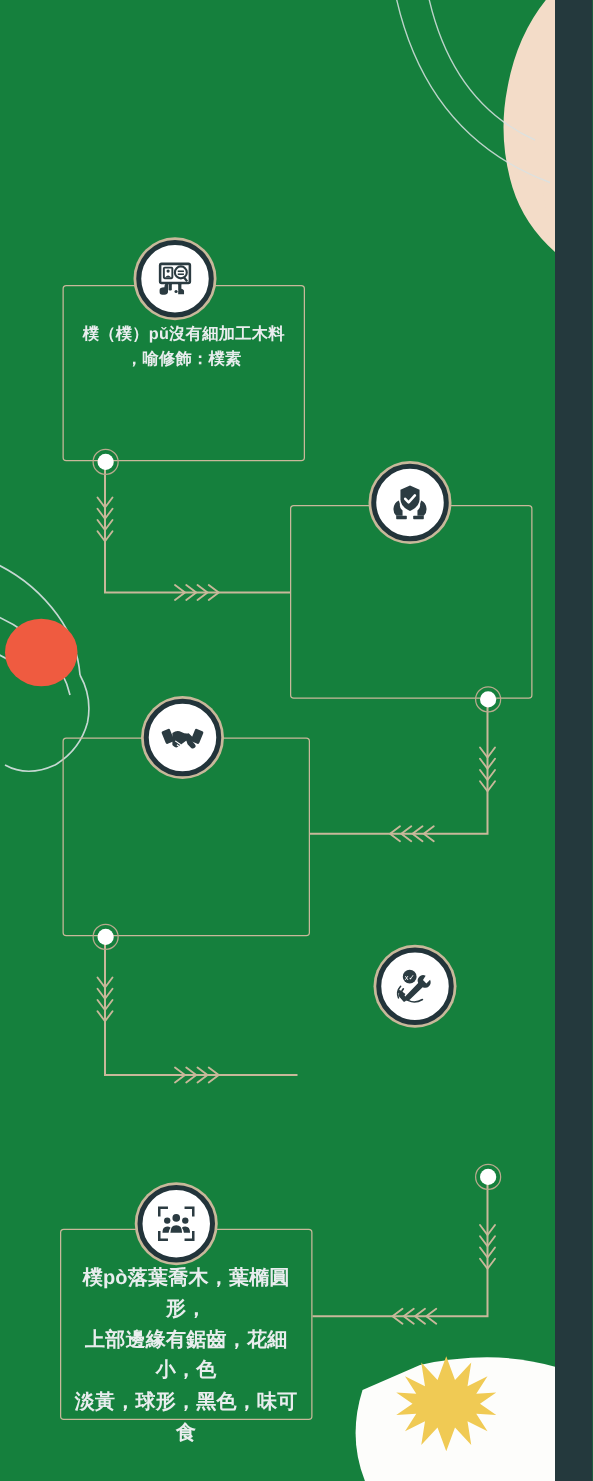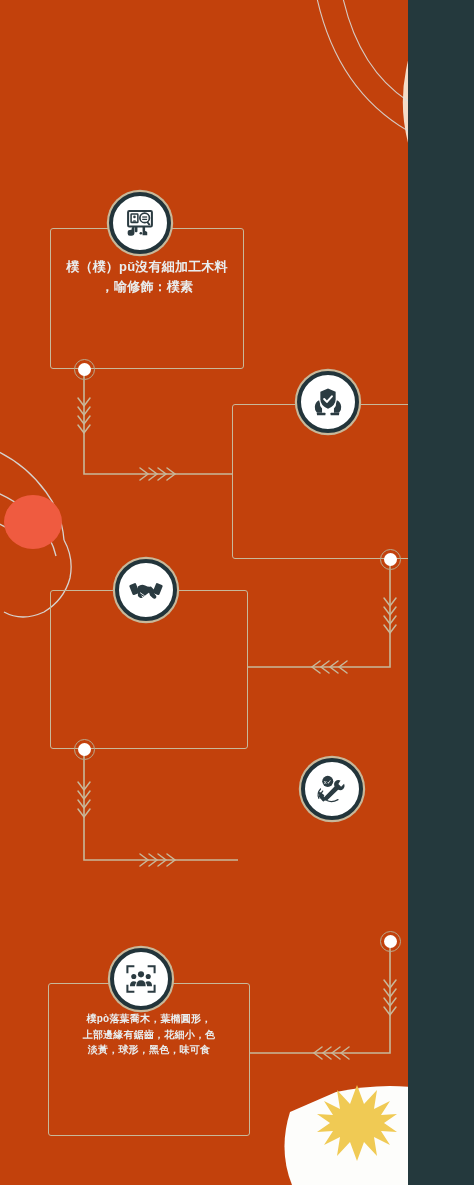--- a/index.html
+++ b/index.html
@@ -11,23 +11,23 @@
   }
 
   body {
     background: #24393d;
     font-family: "Liberation Sans", "DejaVu Sans", sans-serif;
     position: relative;
   }
 
   #stage {
     position: relative;
-    width: 408px;
+    width: 444px;
     height: 1185px;
-    background: #c2410c;
+    background: #15803d;
     overflow: hidden;
   }
 
   #deco-svg {
     position: absolute;
     left: 0; top: 0;
     width: 474px;
     height: 1185px;
   }
 
@@ -212,21 +212,21 @@
   <div class="node-box" style="left:232px; top:404px; width:194px; height:155px;">
     <div class="node-text" style="top:28px; font-size:13px;"></div>
   </div>
 
   <div class="node-box" style="left:50px; top:590px; width:198px; height:159px;">
     <div class="node-text" style="top:28px; font-size:13px;"></div>
   </div>
 
 
   <div class="node-box" style="left:48px; top:983px; width:202px; height:153px;">
-    <div class="node-text" style="top:27px; font-size:10px;">樸pò落葉喬木，葉橢圓形，
+    <div class="node-text" style="top:27px; font-size:16px;">樸pò落葉喬木，葉橢圓形，
 上部邊緣有鋸齒，花細小，色
 淡黃，球形，黑色，味可食</div>
   </div>
 
   <div class="junction" style="left:74px; top:359px;"></div>
   <div class="junction" style="left:380px; top:549px;"></div>
   <div class="junction" style="left:74px; top:739px;"></div>
   <div class="junction" style="left:380px; top:931px;"></div>
 
   <div class="medallion" style="left:109px; top:192px;">

